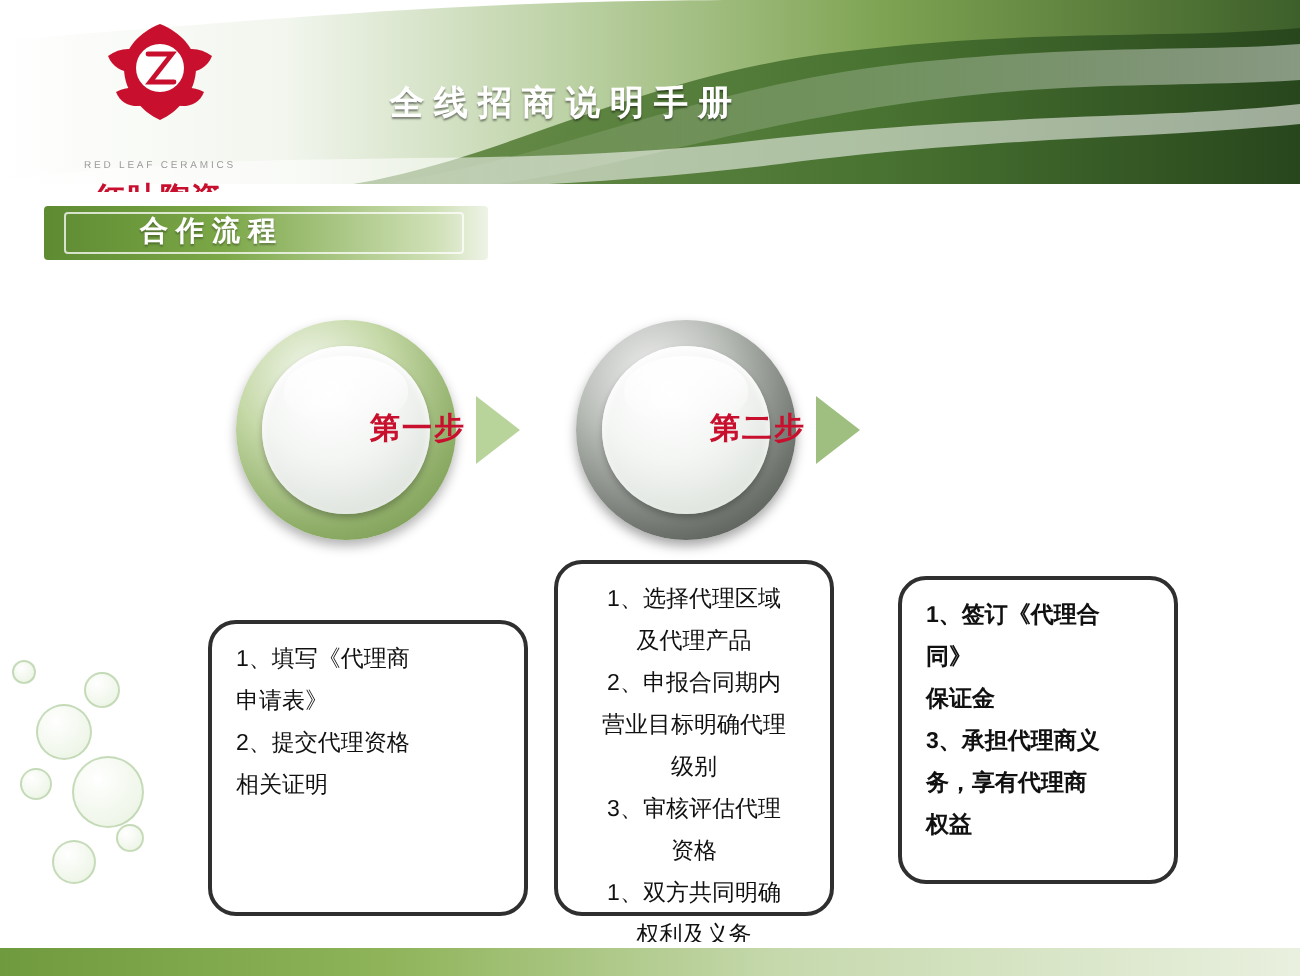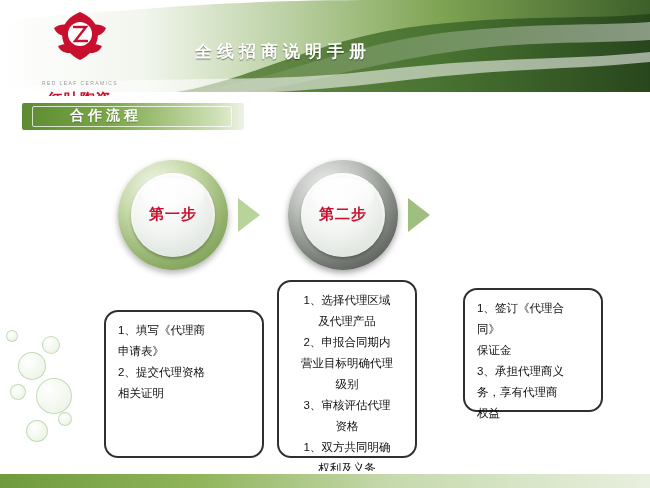--- a/index.html
+++ b/index.html
@@ -173,20 +173,21 @@
   .circle-label {
     position: absolute;
     left: 13px;
     top: 45px;
     width: 84px;
     text-align: center;
     font-size: 15px;
     font-weight: bold;
     color: #c8102e;
     letter-spacing: 1px;
+    padding-left: 36px;
   }
 
   .c1 .circle-outer {
     background: radial-gradient(circle at 35% 25%, #f2f6ec 0%, #c6d9a8 35%, #8fae68 70%, #6e8f4a 100%);
     box-shadow: 0 3px 6px rgba(0,0,0,0.3);
   }
   .c2 .circle-outer {
     background: radial-gradient(circle at 35% 25%, #efefef 0%, #b9bdb8 35%, #6e736d 72%, #3f443e 100%);
     box-shadow: 0 3px 6px rgba(0,0,0,0.35);
   }
@@ -320,21 +321,21 @@
     <p>及代理产品</p>
     <p>2、申报合同期内</p>
     <p>营业目标明确代理</p>
     <p>级别</p>
     <p>3、审核评估代理</p>
     <p>资格</p>
     <p>1、双方共同明确</p>
     <p>权利及义务</p>
   </div>
 
-  <div class="textbox" style="left:463px; top:288px; width:140px; height:124px;">
+  <div class="textbox" style="left:449px; top:288px; width:140px; height:154px;font-weight:bold;">
     <p>1、签订《代理合</p>
     <p>同》</p>
     <p>保证金</p>
     <p>3、承担代理商义</p>
     <p>务，享有代理商</p>
     <p>权益</p>
   </div>
 
   <div class="footer-bar2"></div>
   <div class="footer-bar"></div>

